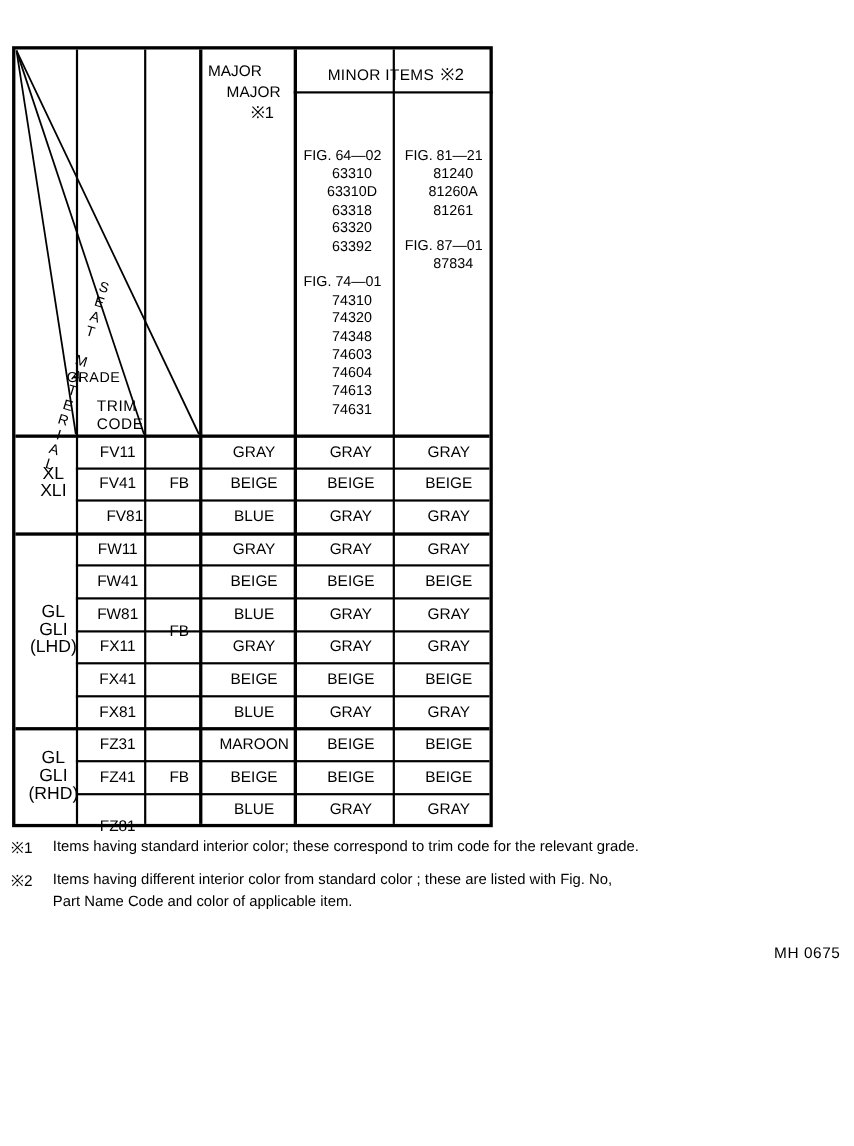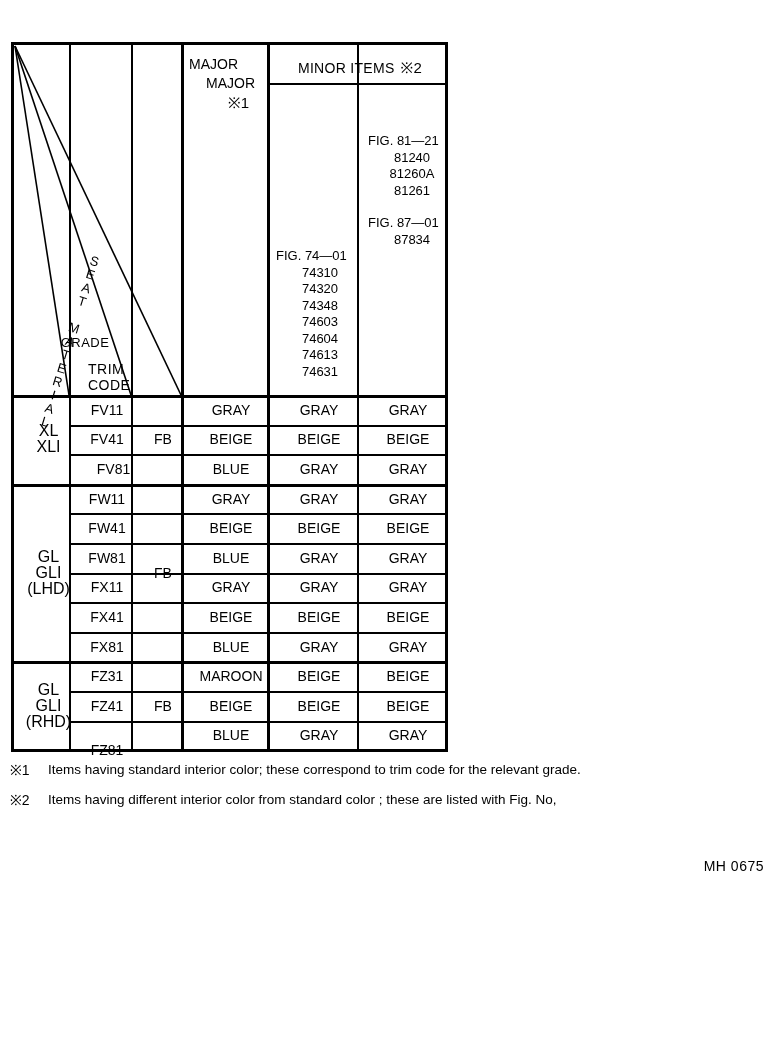--- a/index.html
+++ b/index.html
@@ -218,20 +218,21 @@
       <span class="ln2">MAJOR</span>
       <span class="ln3">※1</span>
     </div>
 
     <div id="minor-items-head">
       <span>MINOR ITEMS</span><span class="mark">※2</span>
     </div>
 
     <div class="hrule" style="left:253px; width:181px; top:38px;"></div>
 
+    <div class="fig-block" id="fig-col-a"><span class="fig-title">FIG. 64—02</span><span class="part">63310</span><span class="part">63310D</span><span class="part">63318</span><span class="part">63320</span><span class="part">63392</span></div>
     <div class="fig-block" id="fig-col-a2"><span class="fig-title">FIG. 74—01</span><span class="part">74310</span><span class="part">74320</span><span class="part">74348</span><span class="part">74603</span><span class="part">74604</span><span class="part">74613</span><span class="part">74631</span></div>
     <div class="fig-block" id="fig-col-b"><span class="fig-title">FIG. 81—21</span><span class="part">81240</span><span class="part">81260A</span><span class="part">81261</span></div>
     <div class="fig-block" id="fig-col-b2"><span class="fig-title">FIG. 87—01</span><span class="part">87834</span></div>
   </div>
 
   <div id="table-body">
       <div class="hrule thick" style="left: 0px; top: 350px; width: 431px;"></div>
       <div class="cell grade" style="left: 0px; top: 350px; width: 55px; height: 88.8px;">
         <div>
           <span>XL</span>
@@ -320,16 +321,17 @@
 
 <div class="footnote" id="footnote-1">
   <span class="fmark">※1</span>
   <span class="ftext">Items having standard interior color; these correspond to trim code for the relevant grade.</span>
 </div>
 
 <div class="footnote" id="footnote-2">
   <span class="fmark">※2</span>
   <span class="ftext">
     <span class="l1">Items having different interior color from standard color ; these are listed with Fig. No,</span>
+    <span class="l2">Part Name Code and color of applicable item.</span>
   </span>
 </div>
 
 <div id="doc-code">MH 0675</div>
 
 </body></html>

